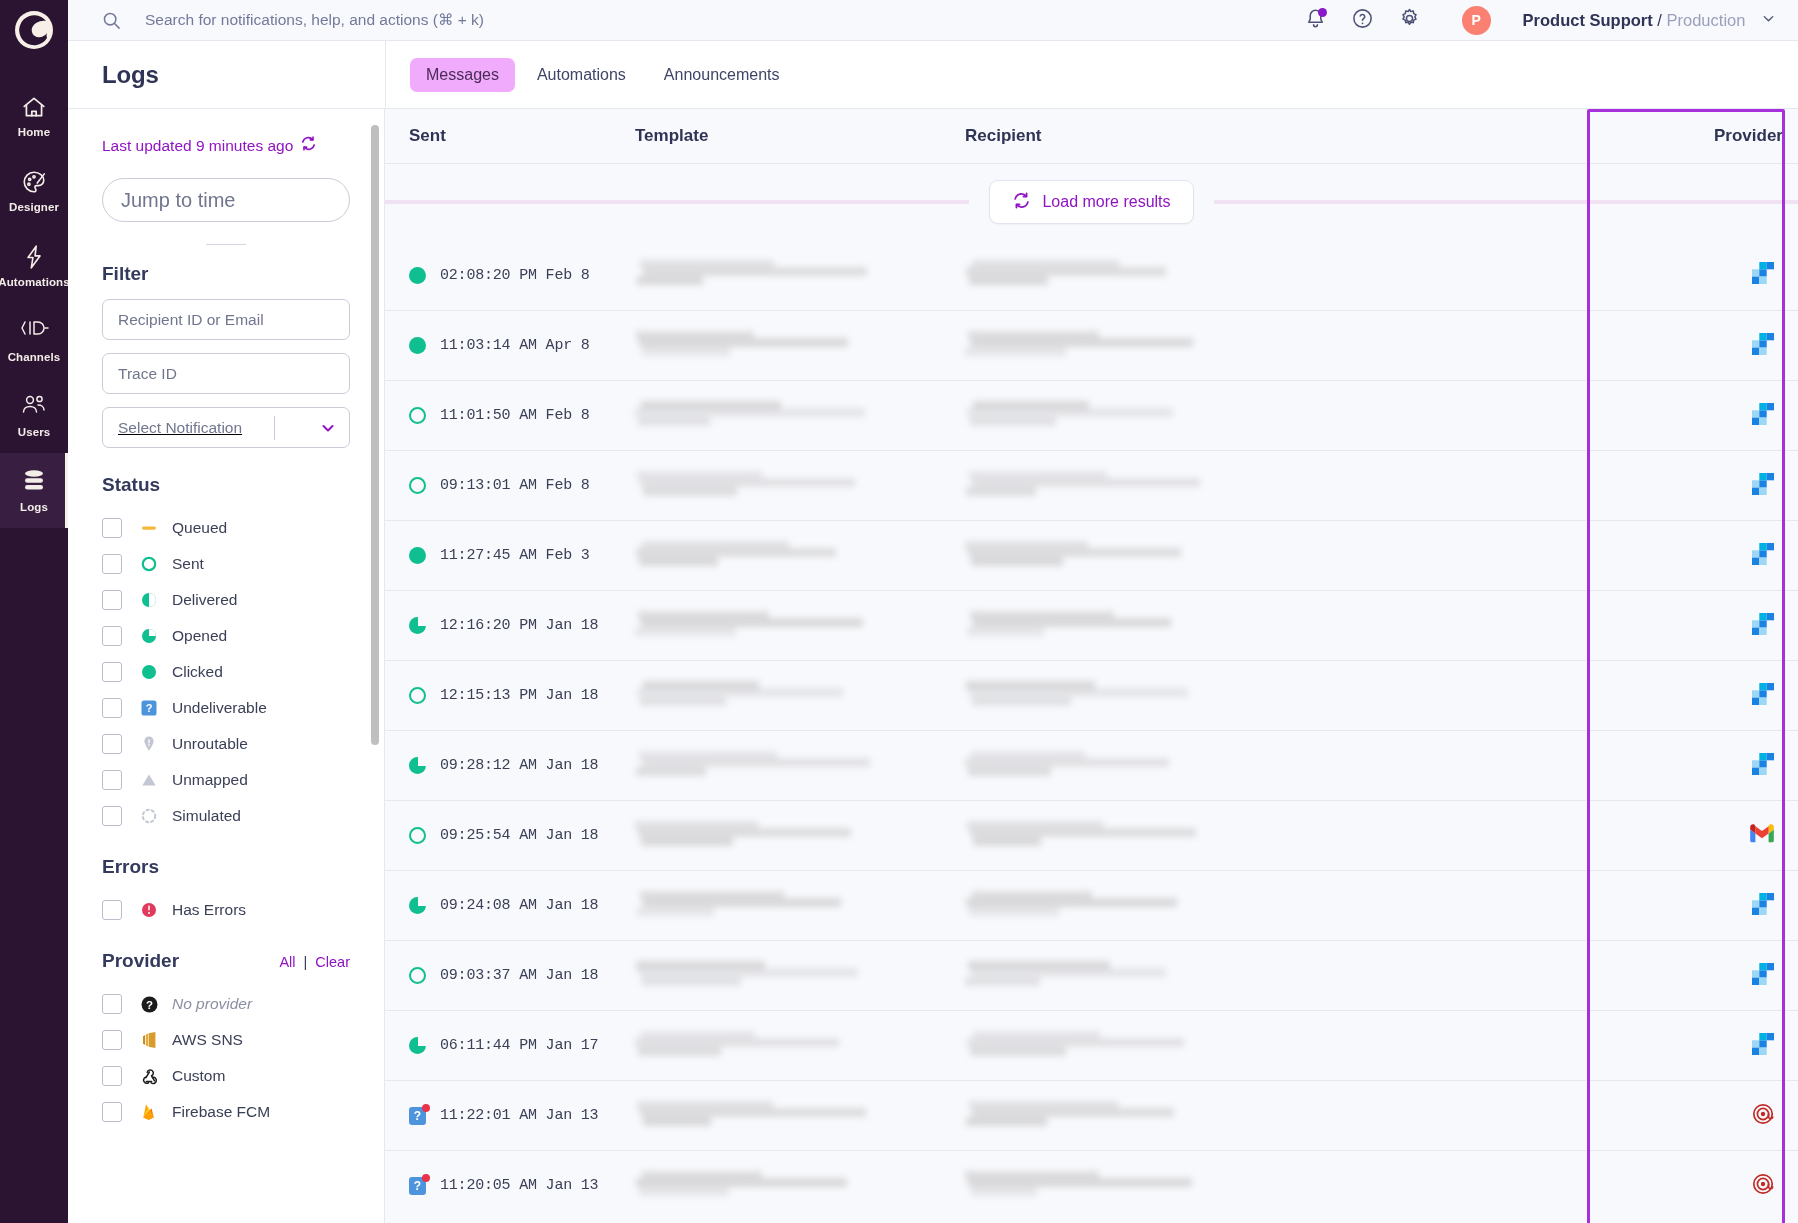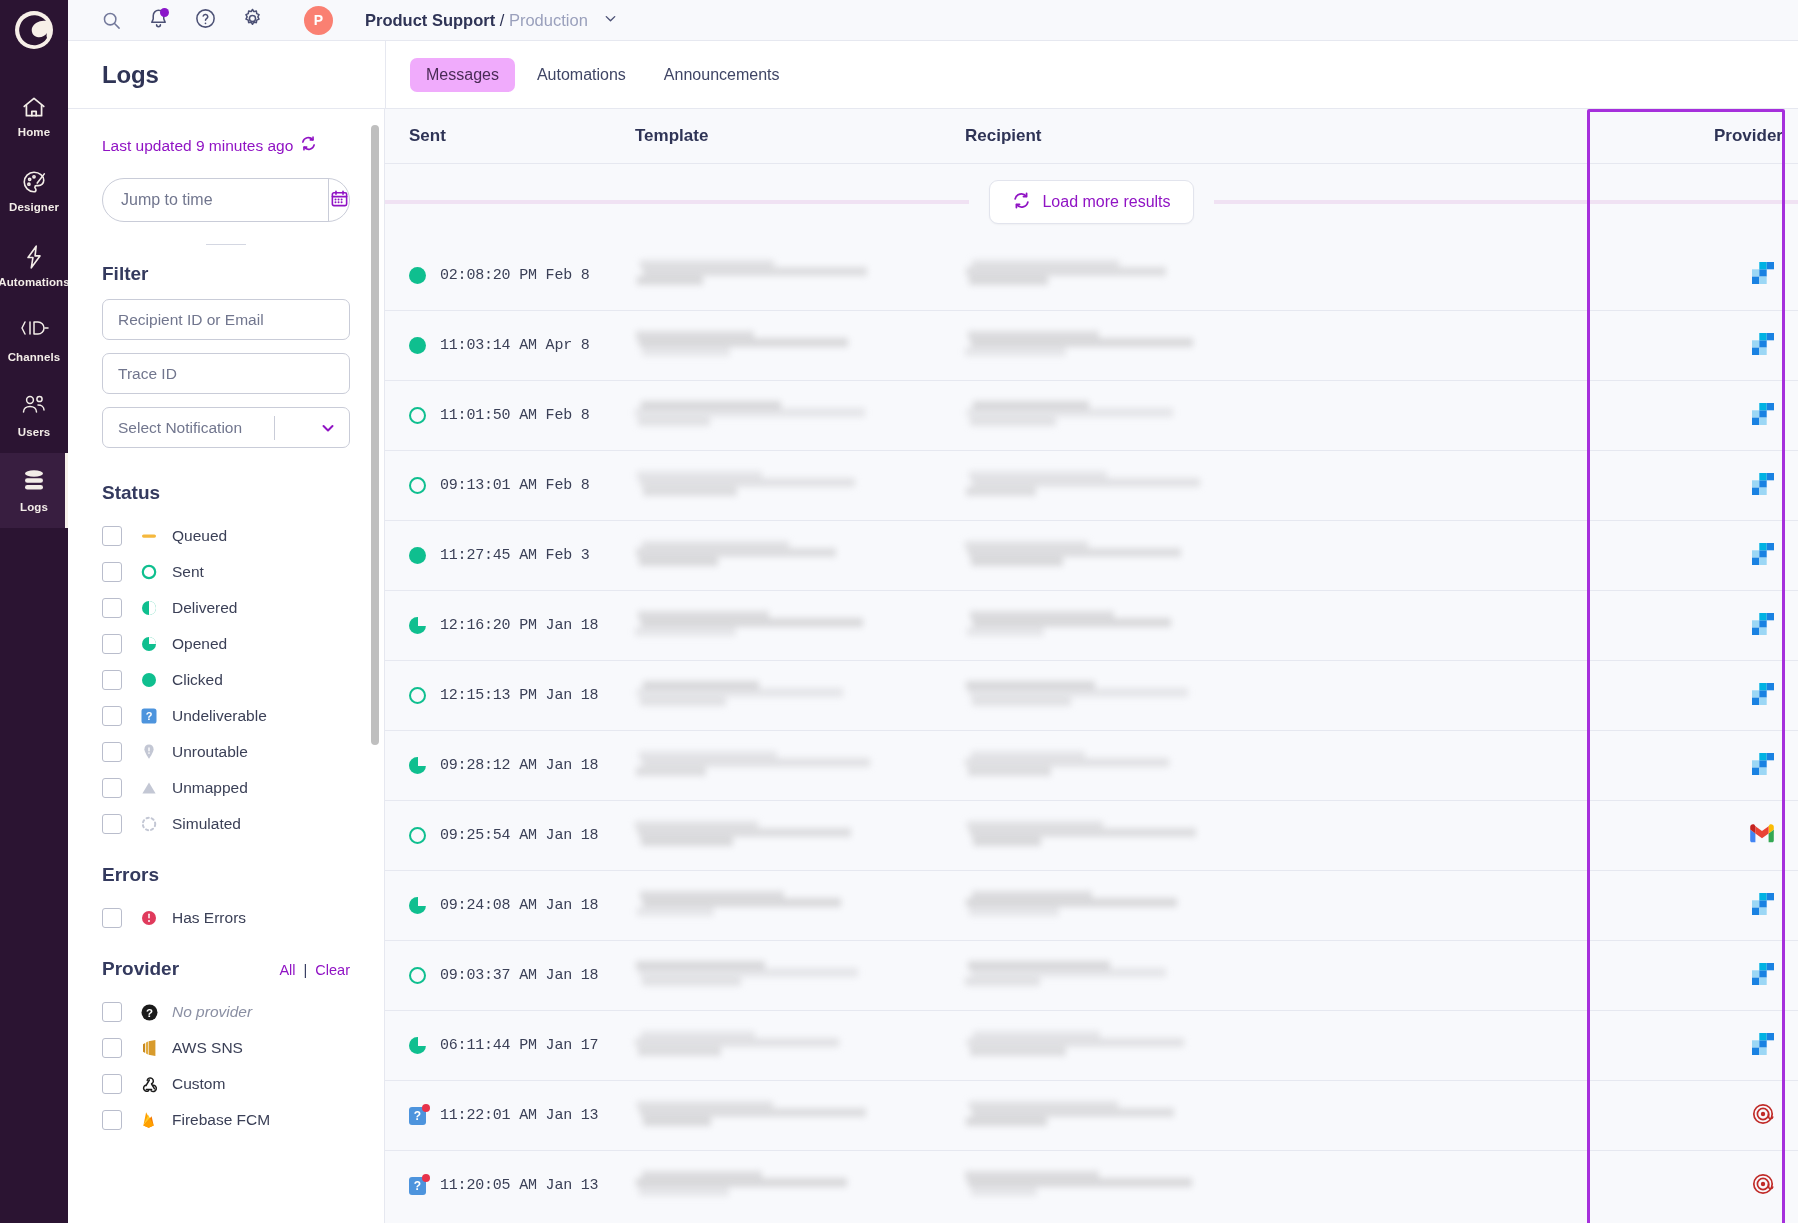--- a/index.html
+++ b/index.html
@@ -86,21 +86,21 @@
   .lastupd {
     color: #9013C4; font-size: 15.5px; display: flex; align-items: center; gap: 7px;
     cursor: pointer; margin-bottom: 22px;
   }
   .jump-wrap {
     display: flex; align-items: center; height: 44px;
     border: 1px solid #C9CCD8; border-radius: 22px; overflow: hidden; background:#fff;
   }
   .jump-input {
     flex: 1 1 auto; border: none; outline: none; background: transparent;
-    padding: 0 0 0 18px; font-size: 16px; color: #5A5F78;
+    padding: 0 0 0 18px; font-size: 20px; color: #5A5F78;
     font-family: "Liberation Sans", sans-serif;
   }
   .jump-input::placeholder { color: #71768E; opacity:1; }
   .jump-btn {
     width: 52px; height: 42px; border-left: 1px solid #C9CCD8;
     display:flex; align-items:center; justify-content:center; cursor:pointer;
   }
   .hr { width: 40px; height: 1px; background: #D4D7E2; margin: 22px auto 18px auto; }
   .sec-title { font-size: 19px; color:#343A5E; font-weight: bold; margin-bottom: 14px; }
   .sec-title.with-actions { display:flex; align-items:baseline; justify-content:space-between; }
@@ -109,21 +109,22 @@
   .sec-actions .bar { color:#343A5E; margin: 0 4px; }
   .tinput {
     width: 100%; height: 41px; border: 1px solid #C9CCD8; border-radius: 7px;
     padding: 0 15px; font-size: 15.5px; color:#5A5F78; outline:none;
     font-family: "Liberation Sans", sans-serif; margin-bottom: 13px; background:#fff;
   }
   .tinput::placeholder { color: #71768E; opacity:1; }
   .sel {
     width: 100%; height: 41px; border: 1px solid #C9CCD8; border-radius: 7px;
     display:flex; align-items:center; justify-content: space-between; cursor:pointer; background:#fff;
-    margin-bottom: 34px;
+    margin-bottom: 26px;
+    text-decoration: underline;
   }
   .sel-label { padding-left: 15px; font-size: 15.5px; color:#71768E; }
   .sel-div { width:1px; height:24px; background:#C9CCD8; }
   .sel-caret { width: 42px; display:flex; align-items:center; justify-content:center; }
   .chk-row {
     display: flex; align-items: center; height: 36px; gap: 0; cursor: pointer;
   }
   .chk {
     width: 20px; height: 20px; border: 1px solid #B9BDCC; border-radius: 3px; background:#fff;
     flex: 0 0 20px;
@@ -288,20 +289,21 @@
 
   <div class="main">
 
     <header class="topbar">
       <span class="search-ico">
         <svg viewBox="0 0 20 20" width="19" height="19" fill="none" stroke="#73799B" stroke-width="1.6" stroke-linecap="round">
           <circle cx="8.6" cy="8.6" r="6"></circle>
             <path d="M13.2 13.2 18 18"></path>
         </svg>
       </span>
+      <input class="search-input" value="" placeholder="Search for notifications, help, and actions (⌘ + k)" style="">
       <div class="top-actions">
         <div class="ic-btn">
           <span>
             <svg viewBox="0 0 24 24" width="23" height="23" fill="none" stroke="#4C5175" stroke-width="1.6" stroke-linecap="round" stroke-linejoin="round">
               <path d="M12 3.5a5.5 5.5 0 0 0-5.5 5.5v3.5L5 16h14l-1.5-3.5V9A5.5 5.5 0 0 0 12 3.5z"></path>
               <path d="M10 18.5a2 2 0 0 0 4 0"></path>
             </svg>
           </span>
           <span class="bell-dot"></span>
         </div>

